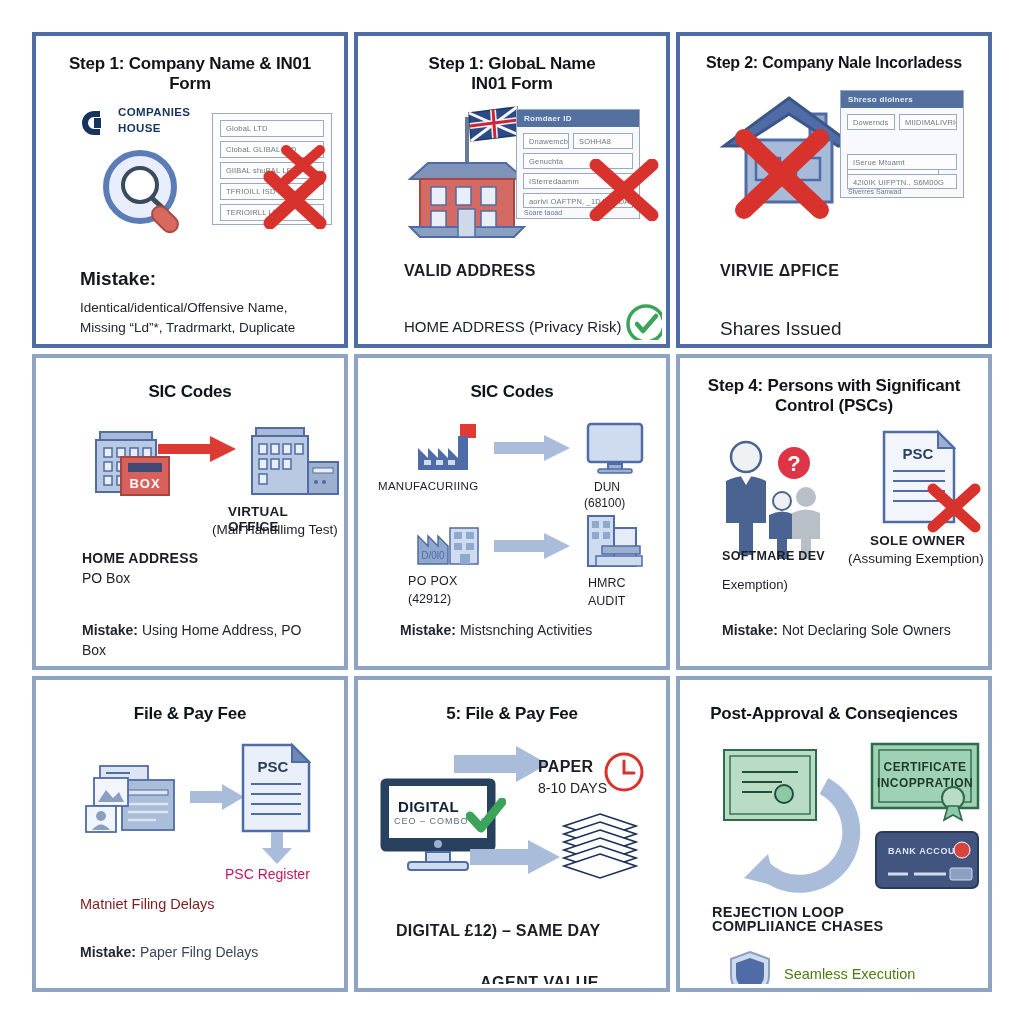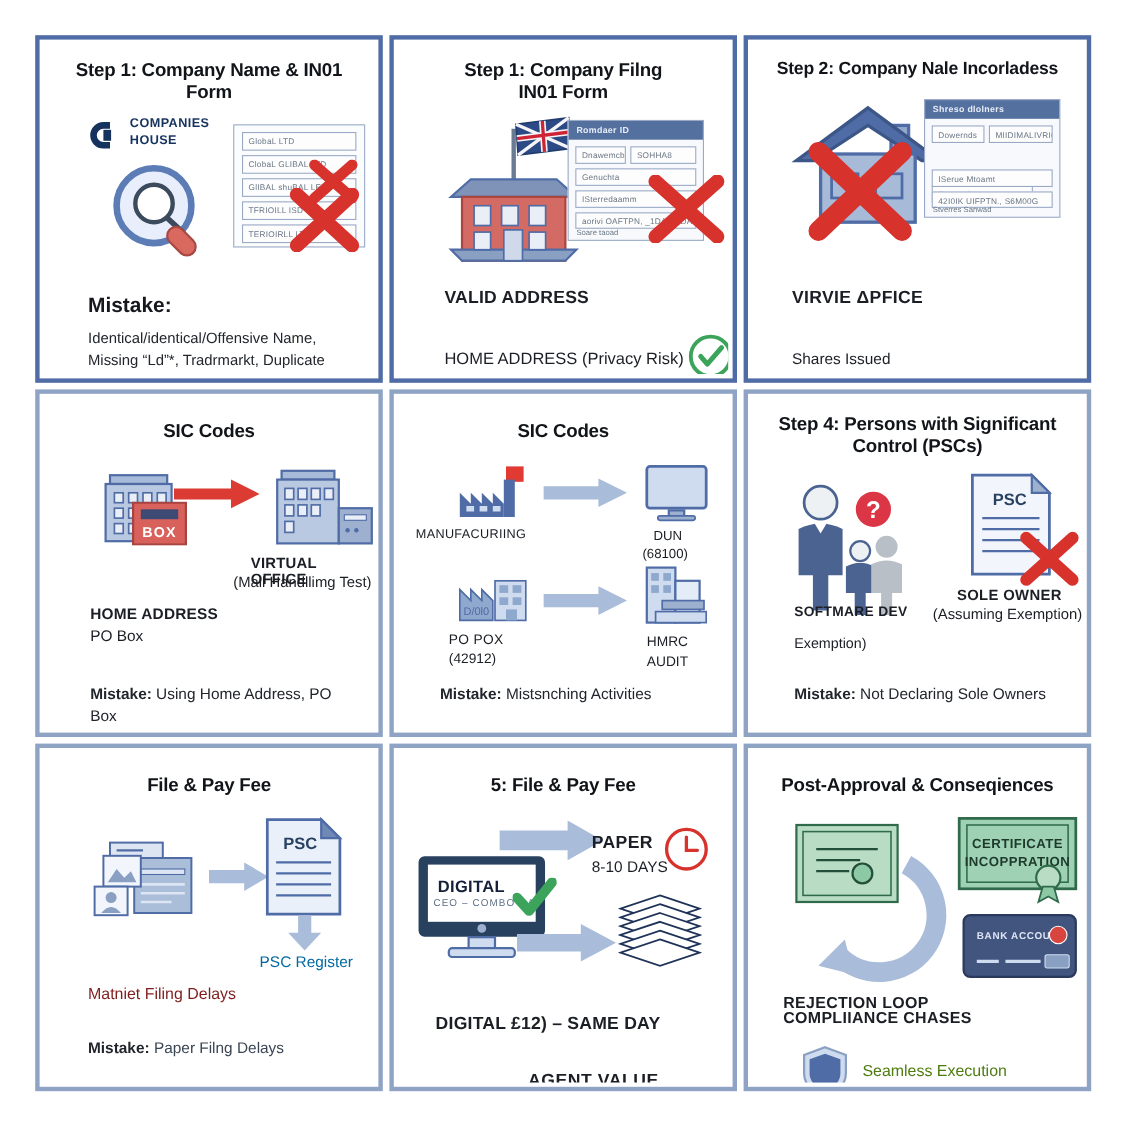--- a/index.html
+++ b/index.html
@@ -113,21 +113,21 @@
     </div>
 
     <div class="abs" style="left:40px;top:228px;font:bold 19px 'Liberation Sans',sans-serif;color:#16181d;">Mistake:</div>
     <div class="mistake" style="top:258px;left:40px;right:18px;">Identical/identical/Offensive Name, Missing “Ld”*, Tradrmarkt, Duplicate Directors, Unisued Shares</div>
    </div>
   </div>
 
   <div class="panel dark">
    <div class="panel-inner">
     <div class="title">
-      <div>Step 1: Company Filng</div>
+      <div>Step 1: GlobaL Name</div>
       <div>IN01 Form</div>
     </div>
 
     <div class="stage" style="height:160px;">
 
       <div class="abs" style="left:30px;top:8px;">
         <svg width="150" height="150" viewBox="0 0 150 150">
           <line x1="75" y1="16" x2="75" y2="76" stroke="#6a7a92" stroke-width="4"></line>
           <g transform="translate(77,12)">
             <path d="M0 0 L48 -6 L50 22 L2 28 Z" fill="#2b4a86" stroke="#203a6b" stroke-width="1.5"></path>
@@ -200,21 +200,21 @@
           <div class="fld" style="position:absolute;left:58px;top:6px;width:58px;height:16px;">MIIDIMALIVRIO</div>
           <div class="fld" style="position:absolute;left:6px;top:44px;width:92px;height:16px;margin-top:16px;">Semactioa</div>
           <div class="fld" style="position:absolute;left:6px;top:46px;width:110px;height:16px;">ISerue Mtoamt</div>
           <div class="fld" style="position:absolute;left:6px;top:66px;width:110px;height:15px;">42I0IK UIFPTN., S6M00G</div>
         </div>
         <div style="position:absolute;left:7px;bottom:2px;font-size:7px;color:#6b7785;">Stverres Sanwad</div>
       </div>
     </div>
 
     <div class="cap b" style="left:36px;top:222px;font-size:16px;letter-spacing:.3px;">VIRVIE ΔPFICE</div>
-    <div class="cap" style="left:36px;top:278px;font-size:14px;">Shares Issued</div>
+    <div class="cap" style="left:36px;top:278px;font-size:19px;">Shares Issued</div>
    </div>
   </div>
 
   <div class="panel">
    <div class="panel-inner">
     <div class="title" style="padding-top:20px;">SIC Codes</div>
 
     <div class="stage" style="height:190px;margin-top:18px;">
 
       <div class="abs" style="left:48px;top:8px;">
@@ -457,21 +457,21 @@
                 <line x1="11" y1="52" x2="61" y2="52"></line>
             <line x1="11" y1="62" x2="61" y2="62"></line>
                 <line x1="11" y1="72" x2="61" y2="72"></line>
           </g>
         </svg>
       </div>
       <svg class="abs" style="left:220px;top:92px;" width="34" height="34" viewBox="0 0 34 34">
         <path d="M11 0 H23 V16 H32 L17 32 L2 16 H11 Z" fill="#a9bcd9"></path>
       </svg>
 
-      <div class="cap" style="left:196px;top:126px;font-size:14px;color:#0369a1;text-align:right;">PSC Register</div>
+      <div class="cap" style="left:185px;top:126px;font-size:14px;color:#be185d;text-align:right;">PSC Register</div>
       <div class="cap" style="left:40px;top:156px;font-size:14.5px;color:#7f1d1d;">Matniet Filing Delays</div>
     </div>
 
     <div class="mistake" style="top:258px;left:40px;right:14px;font-size:14px;color:#3b4654;">
       <b style="color:#22262c;">Mistake:</b>
       <span>Paper Filng Delays</span>
     </div>
    </div>
   </div>
 

